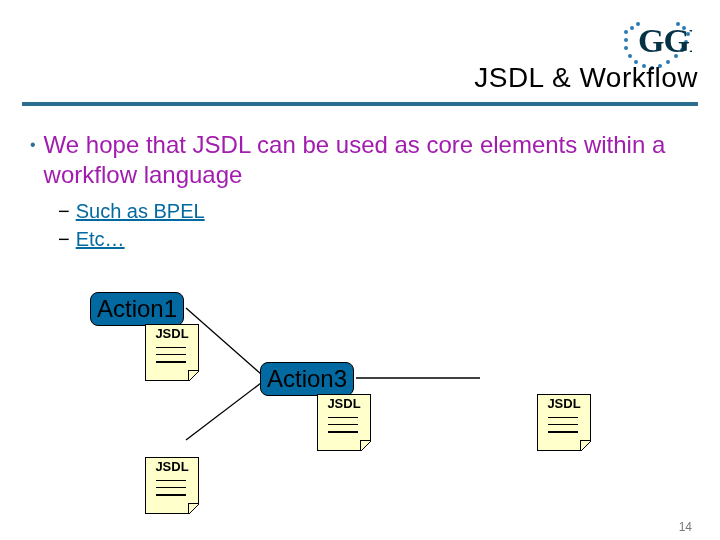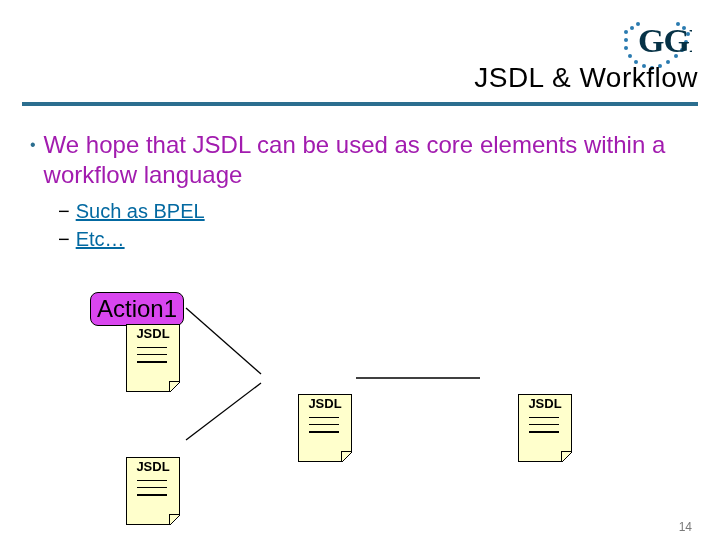--- a/index.html
+++ b/index.html
@@ -15,22 +15,22 @@
   .body-block { position: absolute; top: 130px; left: 30px; right: 30px; }
   .bullet-row { display: flex; align-items: flex-start; }
   .bullet-dot { color: #2b6e8f; font-size: 16px; line-height: 30px; margin-right: 8px; }
   .bullet-text { font-size: 24px; color: #a21caf; line-height: 30px; }
   .sub-list { margin-top: 8px; margin-left: 28px; }
   .sub-row { display: flex; align-items: flex-start; margin-bottom: 2px; }
   .sub-dash { font-size: 20px; color: #000; margin-right: 6px; line-height: 26px; }
   .sub-text { font-size: 20px; color: #0369a1; line-height: 26px; text-decoration: underline; }
 
   .diagram { position: absolute; left: 0; top: 280px; width: 720px; height: 230px; }
-  .action-box { position: absolute; border: 1.5px solid #000; border-radius: 8px; background: #d946ef; padding: 2px 6px; font-size: 24px; color: #000; }
-  .jsdl-note { position: absolute; width: 54px; height: 68px; background: #ffffcc; border: 1px solid #000; }
+  .action-box { position: absolute; border: 1.5px solid #000; border-radius: 8px; background: #0369a1; padding: 2px 6px; font-size: 24px; color: #000; }
+  .jsdl-note { position: absolute; width: 54px; height: 57px; background: #ffffcc; border: 1px solid #000; margin-left: 19px; }
   .jsdl-note::after { content: ""; position: absolute; right: -1px; bottom: -1px; width: 10px; height: 10px; background: linear-gradient(135deg, #ffffcc 0 48%, #000 48% 54%, #fff 54% 100%); border-left: 1px solid #000; border-top: 1px solid #000; }
   .jsdl-label { position: absolute; top: 1px; left: 0; right: 0; text-align: center; font-size: 13px; font-weight: bold; color: #000; }
   .jsdl-lines { position: absolute; top: 22px; left: 10px; right: 12px; }
   .jsdl-lines div { height: 1.2px; background: #000; margin-bottom: 6px; }
 
   .connector { position: absolute; overflow: visible; }
 
   .page-num { position: absolute; right: 28px; bottom: 6px; font-size: 12px; color: #7a7a7a; }
 </style>
 </head>
@@ -105,20 +105,21 @@
 
     <div class="jsdl-note" style="left:126px; top:177px;">
       <div class="jsdl-label">JSDL</div>
       <div class="jsdl-lines">
           <div></div>
           <div></div>
           <div></div>
         </div>
     </div>
 
+    <div class="action-box" style="left:260px; top:82px;">Action3</div>
     <div class="jsdl-note" style="left:298px; top:114px;">
       <div class="jsdl-label">JSDL</div>
       <div class="jsdl-lines">
           <div></div>
           <div></div>
           <div></div>
         </div>
     </div>
 
     <div class="jsdl-note" style="left:518px; top:114px;">

